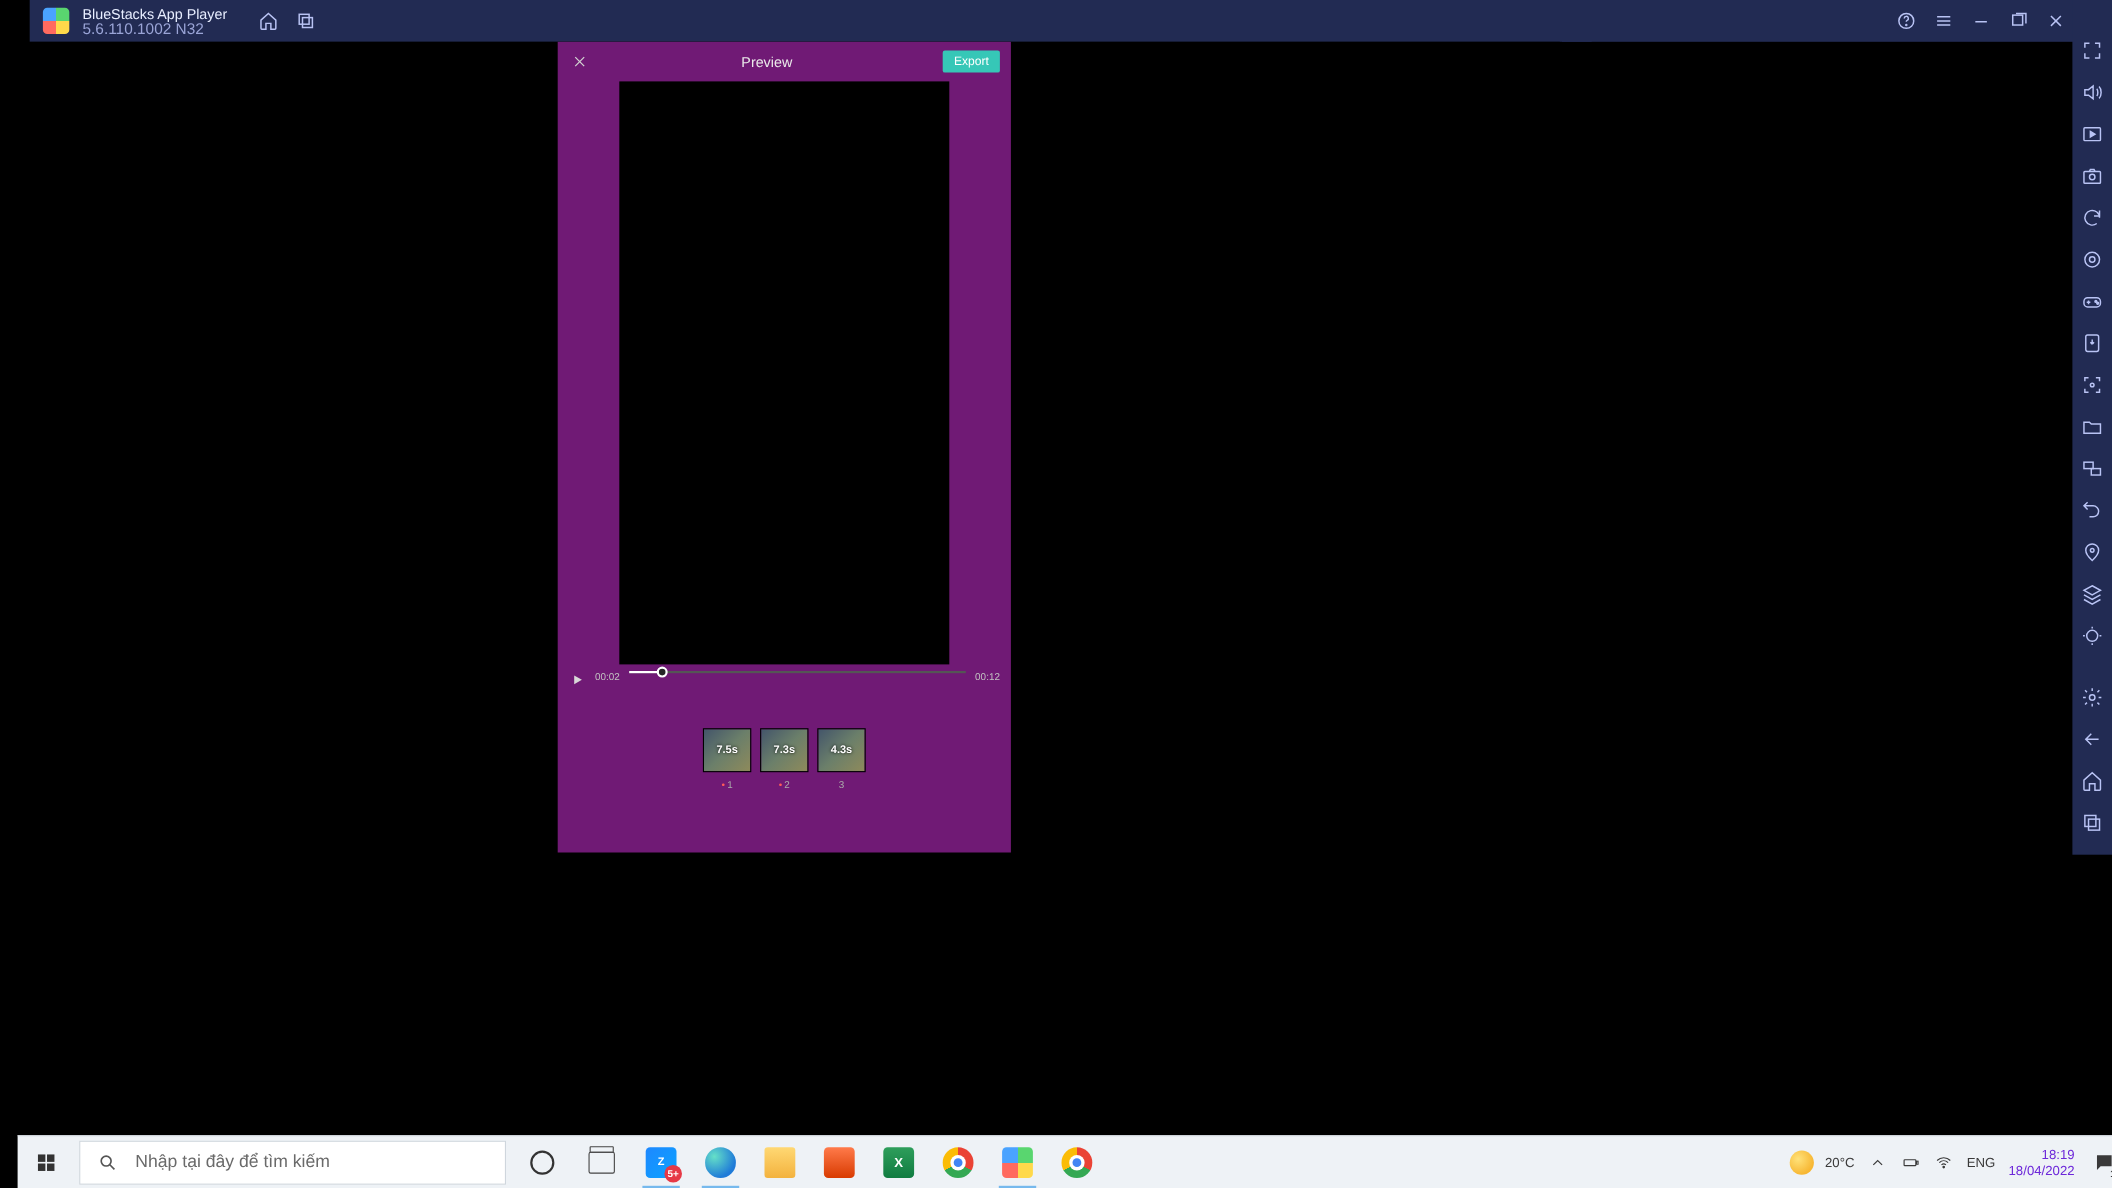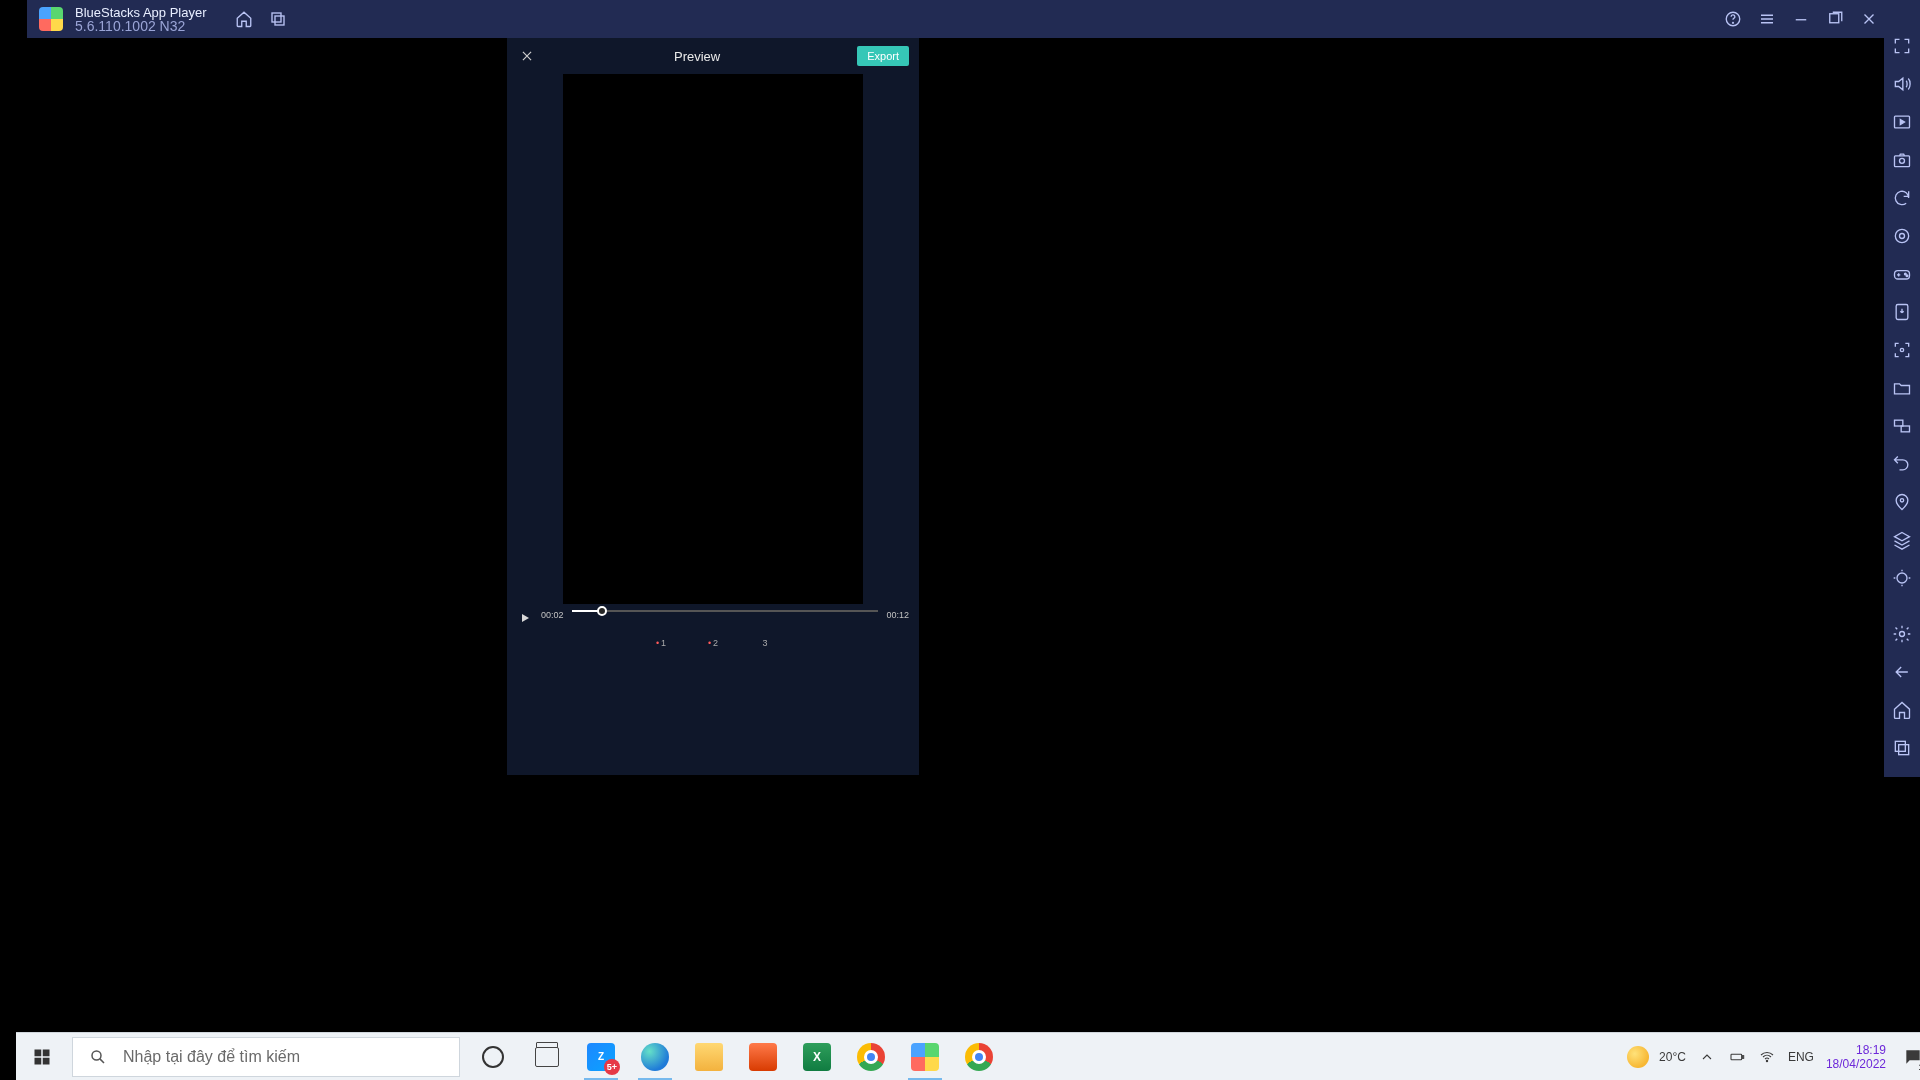--- a/index.html
+++ b/index.html
@@ -36,21 +36,21 @@
 .bs-sp-gap { flex: 1; }
 
 
 .viewport {
   position: absolute; left: 2px; top: 38px; width: 1416px; height: 739px; background: #000;
 }
 
 
 .preview-panel {
   position: absolute; left: 505px; top: 0px; width: 412px; height: 737px;
-  background: #0f172a;
+  background: #701a75;
 }
 .p-header { height: 36px; display: flex; align-items: center; padding: 0 10px; }
 .p-close { width: 20px; height: 20px; color: #d0d0d0; cursor: pointer; display:flex;align-items:center;justify-content:center;}
 .p-close svg{width:14px;height:14px;stroke:currentColor;stroke-width:2;}
 .p-title { flex:1; text-align:center; color:#eaeaea; font-size:13px; }
 .p-export {
   background:#36c7b7; color:#fff; font-size:11px; padding:4px 10px; border:none; border-radius:2px; cursor:pointer;
 }
 .p-video {
   margin: 0 auto; width: 300px; height: 530px; background:#000;
@@ -328,20 +328,31 @@
             <path d="M6 4l14 8-14 8z"></path>
           </svg>
       </div>
       <div class="p-time">00:02</div>
       <div class="p-track">
         <div class="p-track-fill" style="width:10%"></div>
         <div class="p-track-knob" style="left:10%"></div>
       </div>
       <div class="p-time">00:12</div>
     </div>
+    <div class="p-clips">
+      <div class="clip">
+          <div class="clip-dur">7.5s</div>
+        </div>
+      <div class="clip">
+          <div class="clip-dur">7.3s</div>
+        </div>
+      <div class="clip">
+          <div class="clip-dur">4.3s</div>
+        </div>
+    </div>
     <div class="clip-labels">
       <div class="clip-lbl"><span class="dot">•</span><span>1</span></div>
       <div class="clip-lbl"><span class="dot">•</span><span>2</span></div>
       <div class="clip-lbl"><span>3</span></div>
     </div>
   </div>
 </div>
 
 <div class="taskbar">
   <div class="tb-start">

